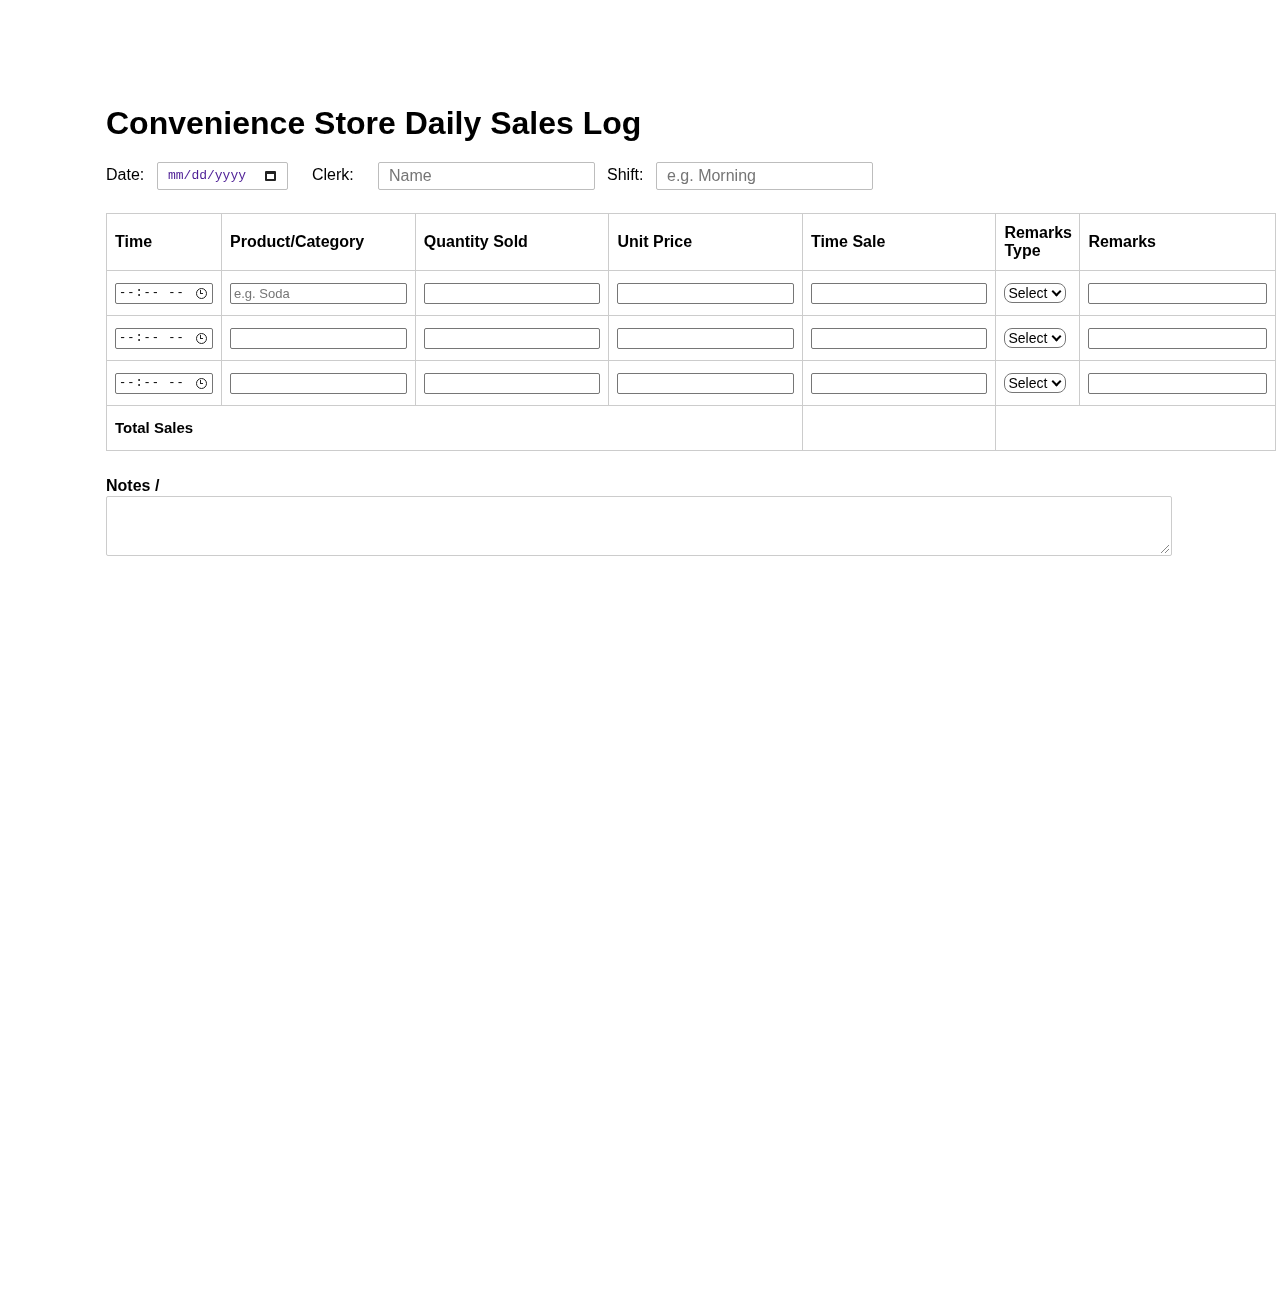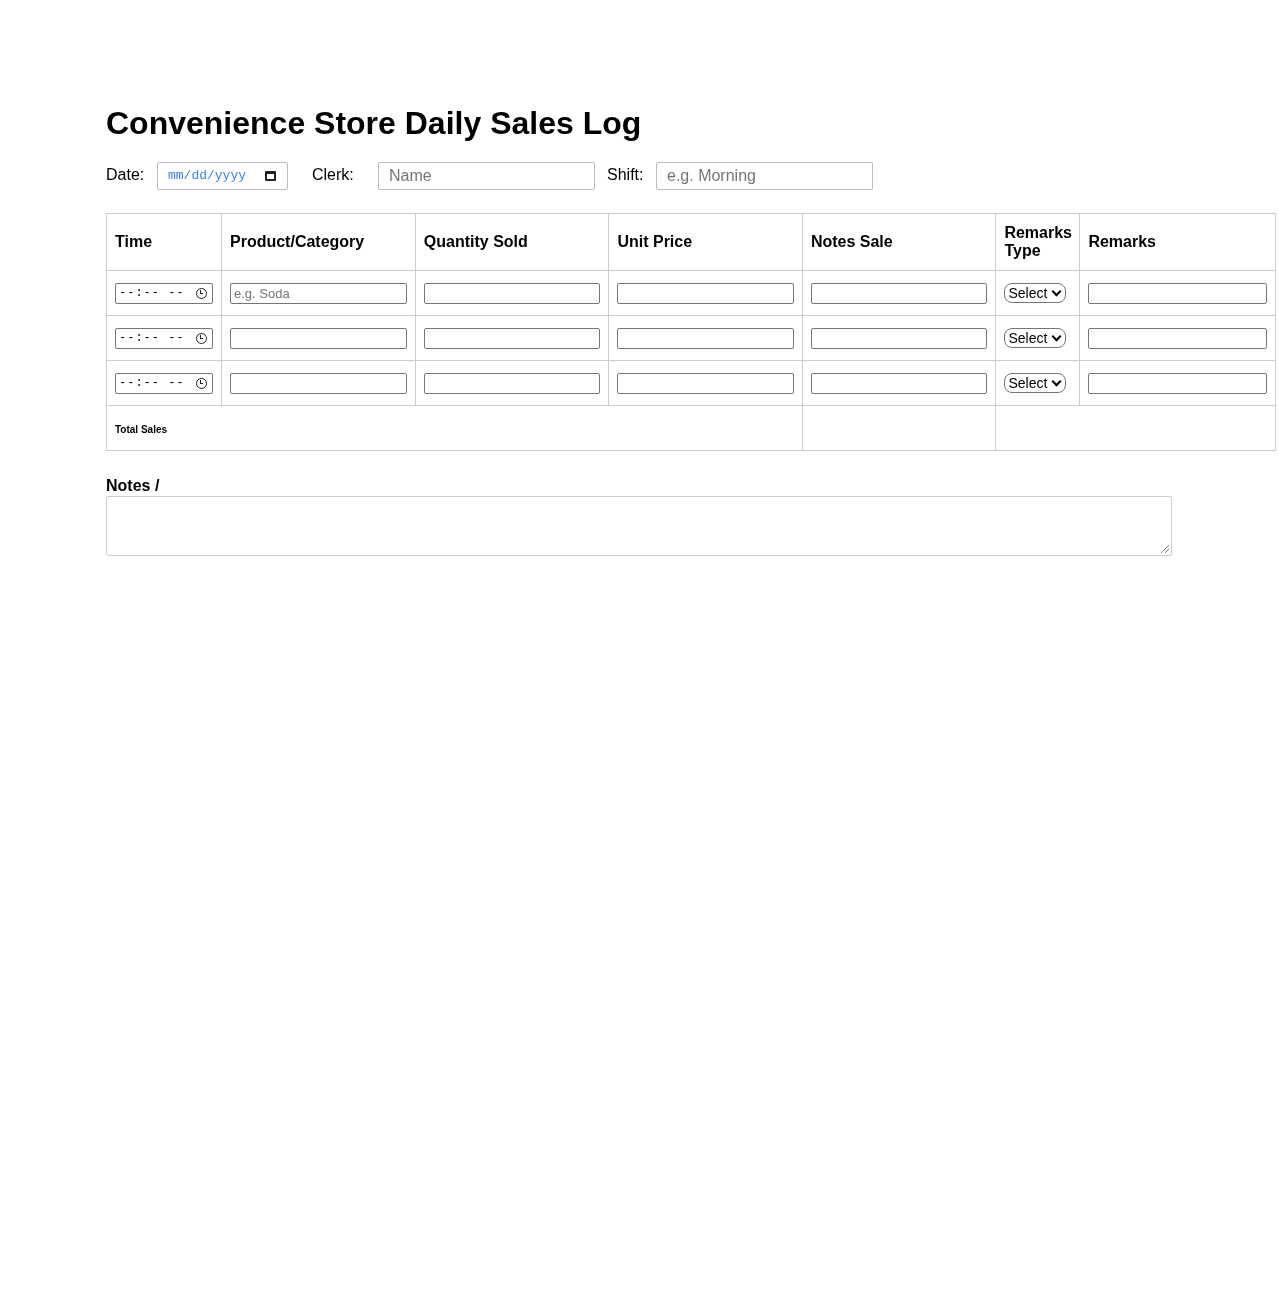--- a/index.html
+++ b/index.html
@@ -55,21 +55,21 @@
       background: #fff;
       font-family: "Liberation Sans", sans-serif;
       font-size: 16px;
       color: #757575;
       padding: 0 10px;
       line-height: 26px;
     }
     .date-input {
       font-family: "Liberation Mono", monospace;
       font-size: 13px;
-      color: #3b82f6;
+      color: #4c1d95;
       padding: 0 10px;
     }
     .date-input .cal {
       position: absolute;
       right: 11px;
       top: 8px;
       width: 11px;
       height: 10px;
       box-sizing: border-box;
       border: 2px solid #222;
@@ -159,21 +159,21 @@
       right: 5px;
       top: 4px;
       width: 5px;
       height: 5px;
       border-right: 2px solid #000;
       border-bottom: 2px solid #000;
       transform: rotate(45deg);
     }
     .total-label {
       font-weight: bold;
-      font-size: 10px;
+      font-size: 15px;
     }
     .notes-label {
       position: absolute;
       left: 0;
       top: 377px;
       font-size: 16px;
       font-weight: bold;
       line-height: 18px;
     }
     .notes-area {
@@ -229,21 +229,21 @@
       <col style="width:194px">
       <col style="width:84px">
       <col style="width:196px">
     </colgroup>
     <thead>
       <tr>
         <th>Time</th>
         <th>Product/Category</th>
         <th>Quantity Sold</th>
         <th>Unit Price</th>
-        <th>Notes Sale</th>
+        <th>Time Sale</th>
         <th style="padding-right:4px;">Remarks Type</th>
         <th>Remarks</th>
       </tr>
     </thead>
     <tbody>
       <tr>
         <td>
             <div class="cell-input time-input"><span>--:-- --</span><span class="clock"></span></div>
           </td>
         <td>

